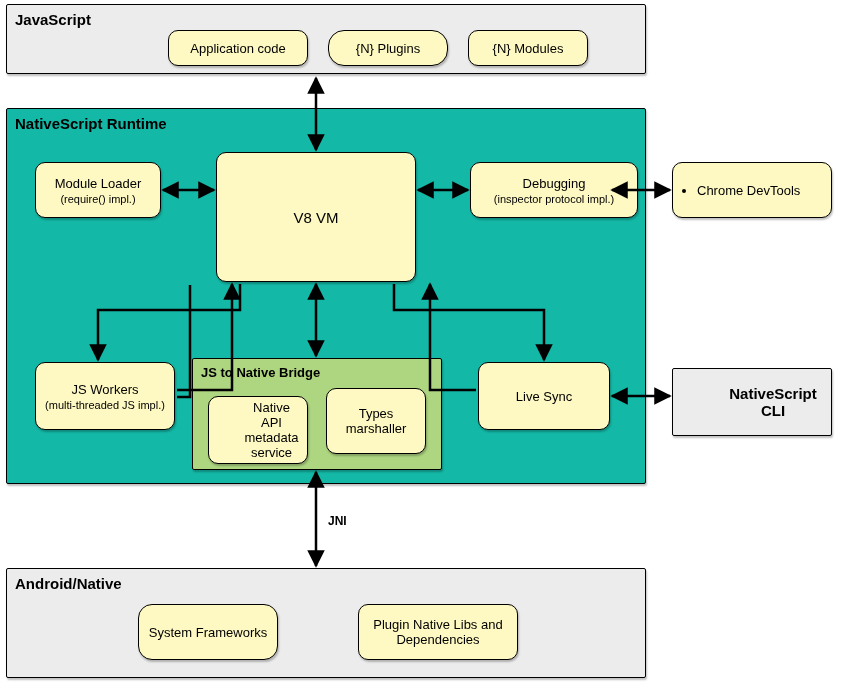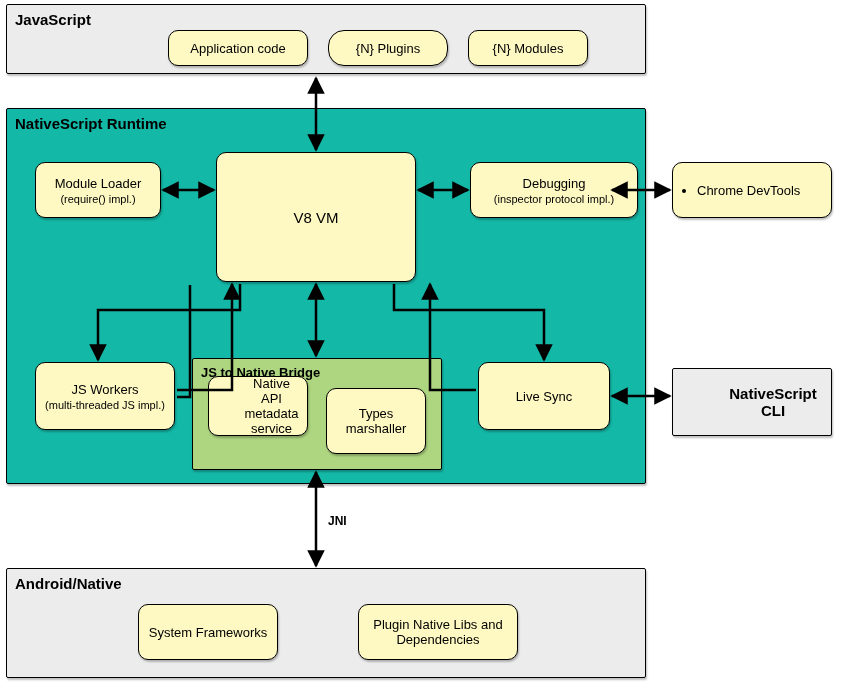--- a/index.html
+++ b/index.html
@@ -93,39 +93,39 @@
 </div>
 
 <div class="box" style="left:35px; top:362px; width:140px; height:68px;">
   <span>JS Workers</span>
   <span class="sub">(multi-threaded JS impl.)</span>
 </div>
 
 <div class="green-container green-bg" style="left:192px; top:358px; width:250px; height:112px;">
   <div class="container-title" style="font-size:13px;">JS to Native Bridge</div>
 </div>
-<div class="box" style="left:208px; top:376px; width:100px; height:60px;padding-left:33px;">
+<div class="box" style="left:208px; top:396px; width:100px; height:68px;padding-left:33px;">
   <span>Native API metadata service</span>
 </div>
 <div class="box" style="left:326px; top:388px; width:100px; height:66px;">
   <span>Types marshaller</span>
 </div>
 
 <div class="box" style="left:478px; top:362px; width:132px; height:68px;">
   <span>Live Sync</span>
 </div>
 
 <div class="box grey-bg" style="left:672px; top:368px; width:160px; height:68px; border-radius:2px; font-weight:bold; font-size:15px;padding-left:48px;">
   <span>NativeScript CLI</span>
 </div>
 
 <div class="container grey-bg" style="left:6px; top:568px; width:640px; height:110px;">
   <div class="container-title">Android/Native</div>
 </div>
-<div class="box" style="left:138px; top:604px; width:140px; height:56px;">
+<div class="box" style="left:138px; top:604px; width:140px; height:56px;border-radius:14px;">
   <span>System Frameworks</span>
 </div>
 <div class="box" style="left:358px; top:604px; width:160px; height:56px;">
   <span>Plugin Native Libs and Dependencies</span>
 </div>
 
 <div style="position:absolute; left:328px; top:514px; font-size:12px; font-weight:bold;">JNI</div>
 
 <svg class="arrows">
   <defs>

